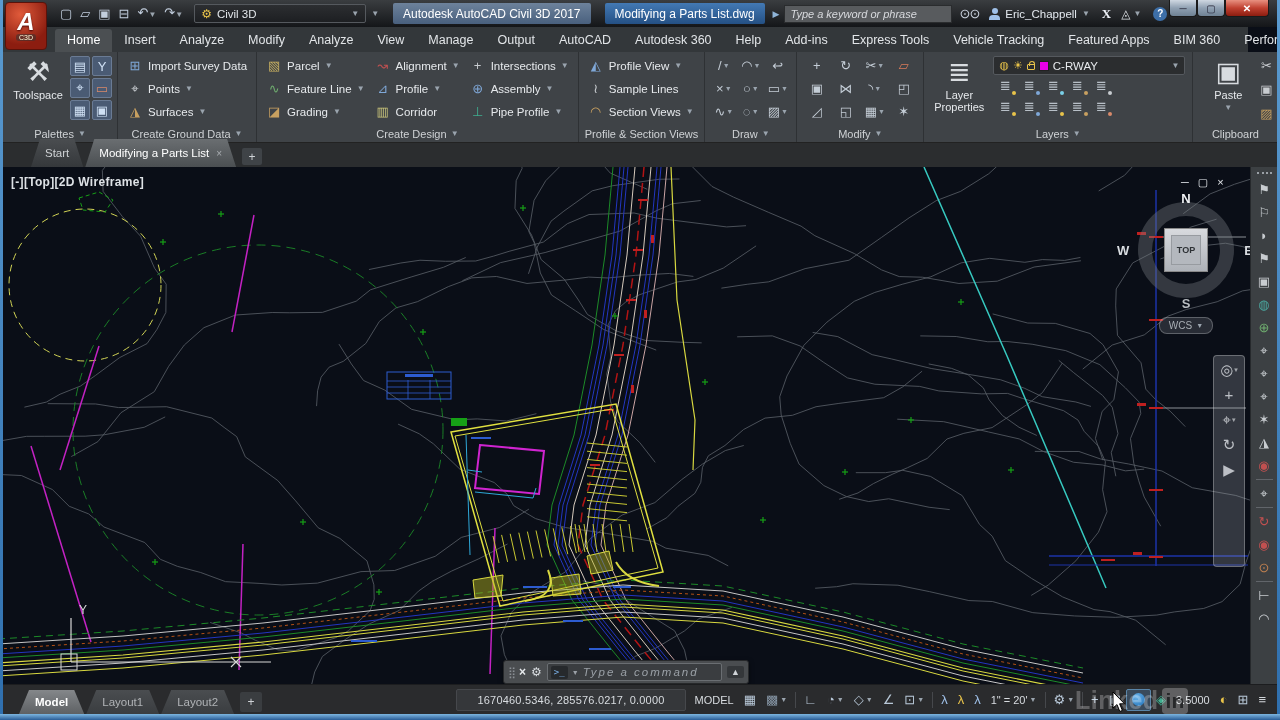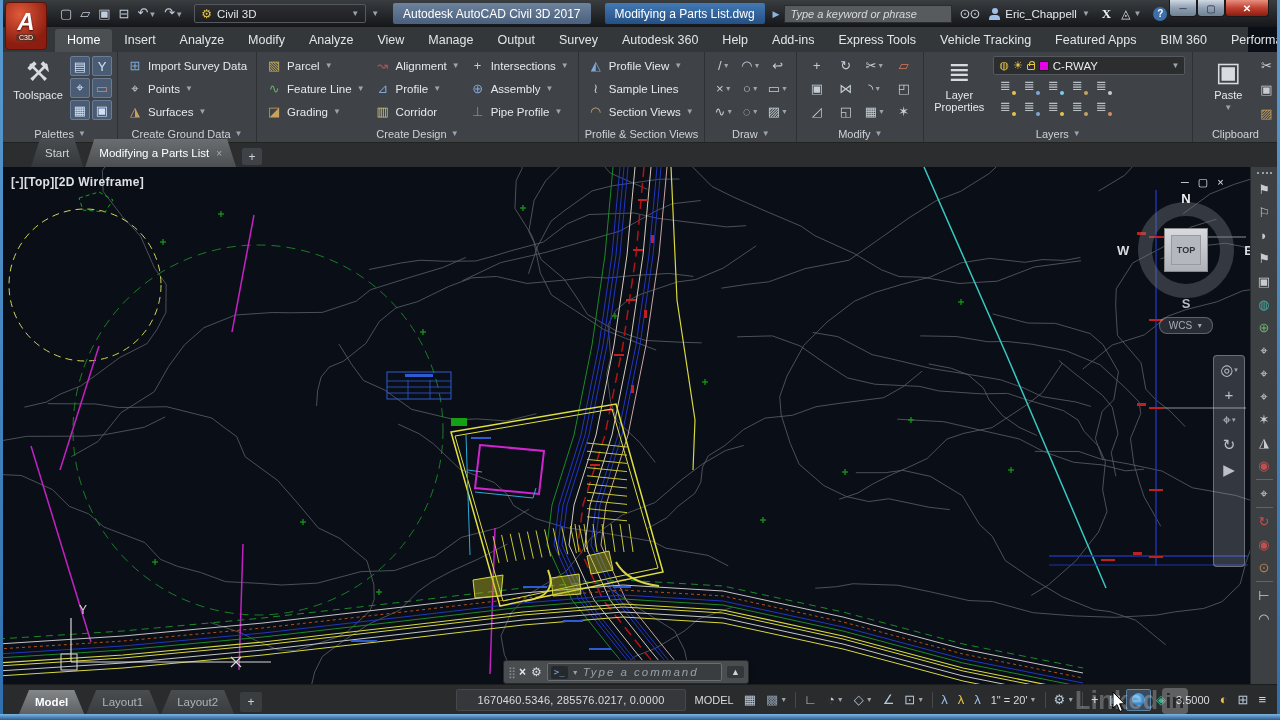--- a/index.html
+++ b/index.html
@@ -179,21 +179,21 @@
 
   <div class="ribbontabs" id="ribbonTabs">
       <div class="rtab active">Home</div>
       <div class="rtab">Insert</div>
       <div class="rtab">Analyze</div>
       <div class="rtab">Modify</div>
       <div class="rtab">Analyze</div>
       <div class="rtab">View</div>
       <div class="rtab">Manage</div>
       <div class="rtab">Output</div>
-      <div class="rtab">Survey</div>
+      <div class="rtab">AutoCAD</div>
       <div class="rtab">Autodesk 360</div>
       <div class="rtab">Help</div>
       <div class="rtab">Add-ins</div>
       <div class="rtab">Express Tools</div>
       <div class="rtab">Vehicle Tracking</div>
       <div class="rtab">Featured Apps</div>
       <div class="rtab">BIM 360</div>
       <div class="rtab">Performance</div>
     </div>
 

